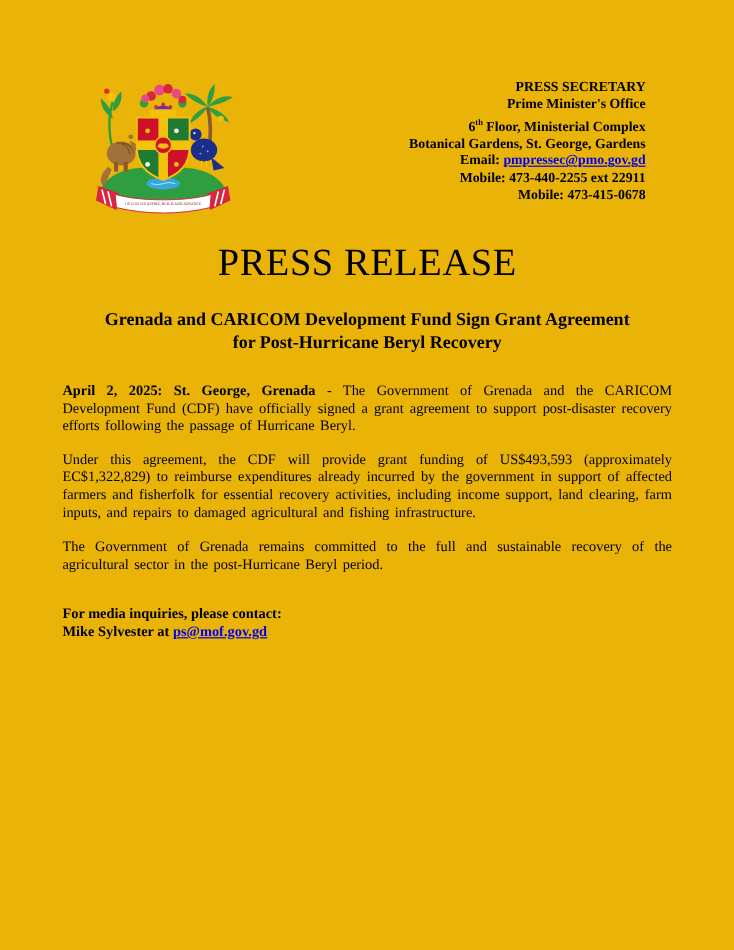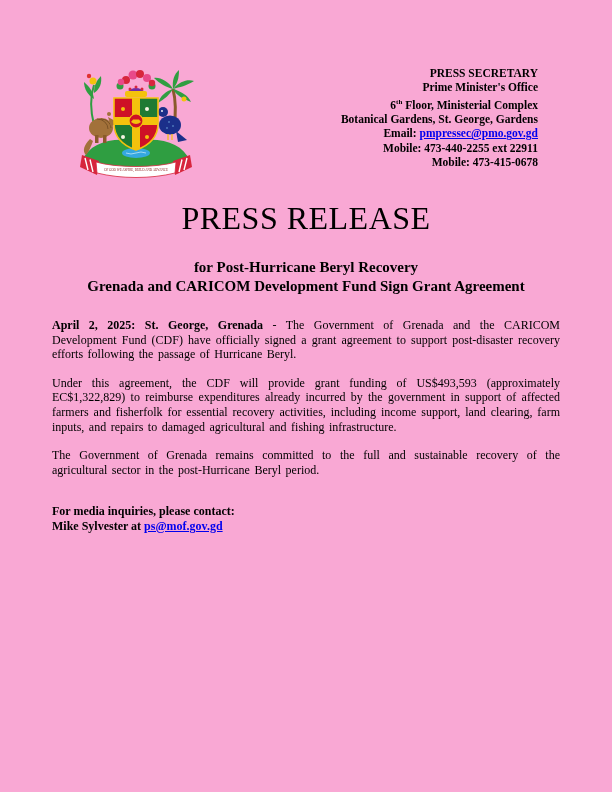--- a/index.html
+++ b/index.html
@@ -1,20 +1,20 @@
 <!DOCTYPE html>
 <html style="--link-color: #0000EE;"><head>
 <meta charset="utf-8">
 <style>
   :root { --link-color:#0000EE; }
   * { box-sizing:border-box; }
   html,body { margin:0; padding:0; background:#fff; }
   .page {
     position:relative; width:612px; height:792px; margin:0 auto;
-    background:#f9a8d4; color:#000;
+    background:#eab308; color:#000;
     font-family:"Liberation Serif","DejaVu Serif",serif;
     overflow:hidden;
   }
   .header-area { position:relative; height:192px; }
   .logo {
     position:absolute; left:76px; top:64px; width:120px; height:118px;
   }
   .contact-block {
     position:absolute; right:74px; top:66px; text-align:right;
     font-size:11.5px; line-height:14.4px; font-weight:bold; white-space:nowrap;
@@ -144,22 +144,22 @@
       <div>Botanical Gardens, St. George, Gardens</div>
       <div><span>Email: </span><a class="email-link">pmpressec@pmo.gov.gd</a></div>
       <div><span>Mobile: </span><span>473-440-2255 ext 22911</span></div>
       <div><span>Mobile: </span><span>473-415-0678</span></div>
     </div>
   </div>
 
   <h1 class="doc-title">PRESS RELEASE</h1>
 
   <div class="doc-subtitle">
+    <div>Grenada and CARICOM Development Fund Sign Grant Agreement</div>
     <div>for Post-Hurricane Beryl Recovery</div>
-    <div>Grenada and CARICOM Development Fund Sign Grant Agreement</div>
   </div>
 
   <div class="content">
     <p class="body-par first"><span class="lead-bold">April 2, 2025: St. George, Grenada</span><span> - The Government of Grenada and the CARICOM Development Fund (CDF) have officially signed a grant agreement to support post-disaster recovery efforts following the passage of Hurricane Beryl.</span></p>
 
     <p class="body-par">Under this agreement, the CDF will provide grant funding of US$493,593 (approximately EC$1,322,829) to reimburse expenditures already incurred by the government in support of affected farmers and fisherfolk for essential recovery activities, including income support, land clearing, farm inputs, and repairs to damaged agricultural and fishing infrastructure.</p>
 
     <p class="body-par">The Government of Grenada remains committed to the full and sustainable recovery of the agricultural sector in the post-Hurricane Beryl period.</p>
 
     <div class="footer-contact">

